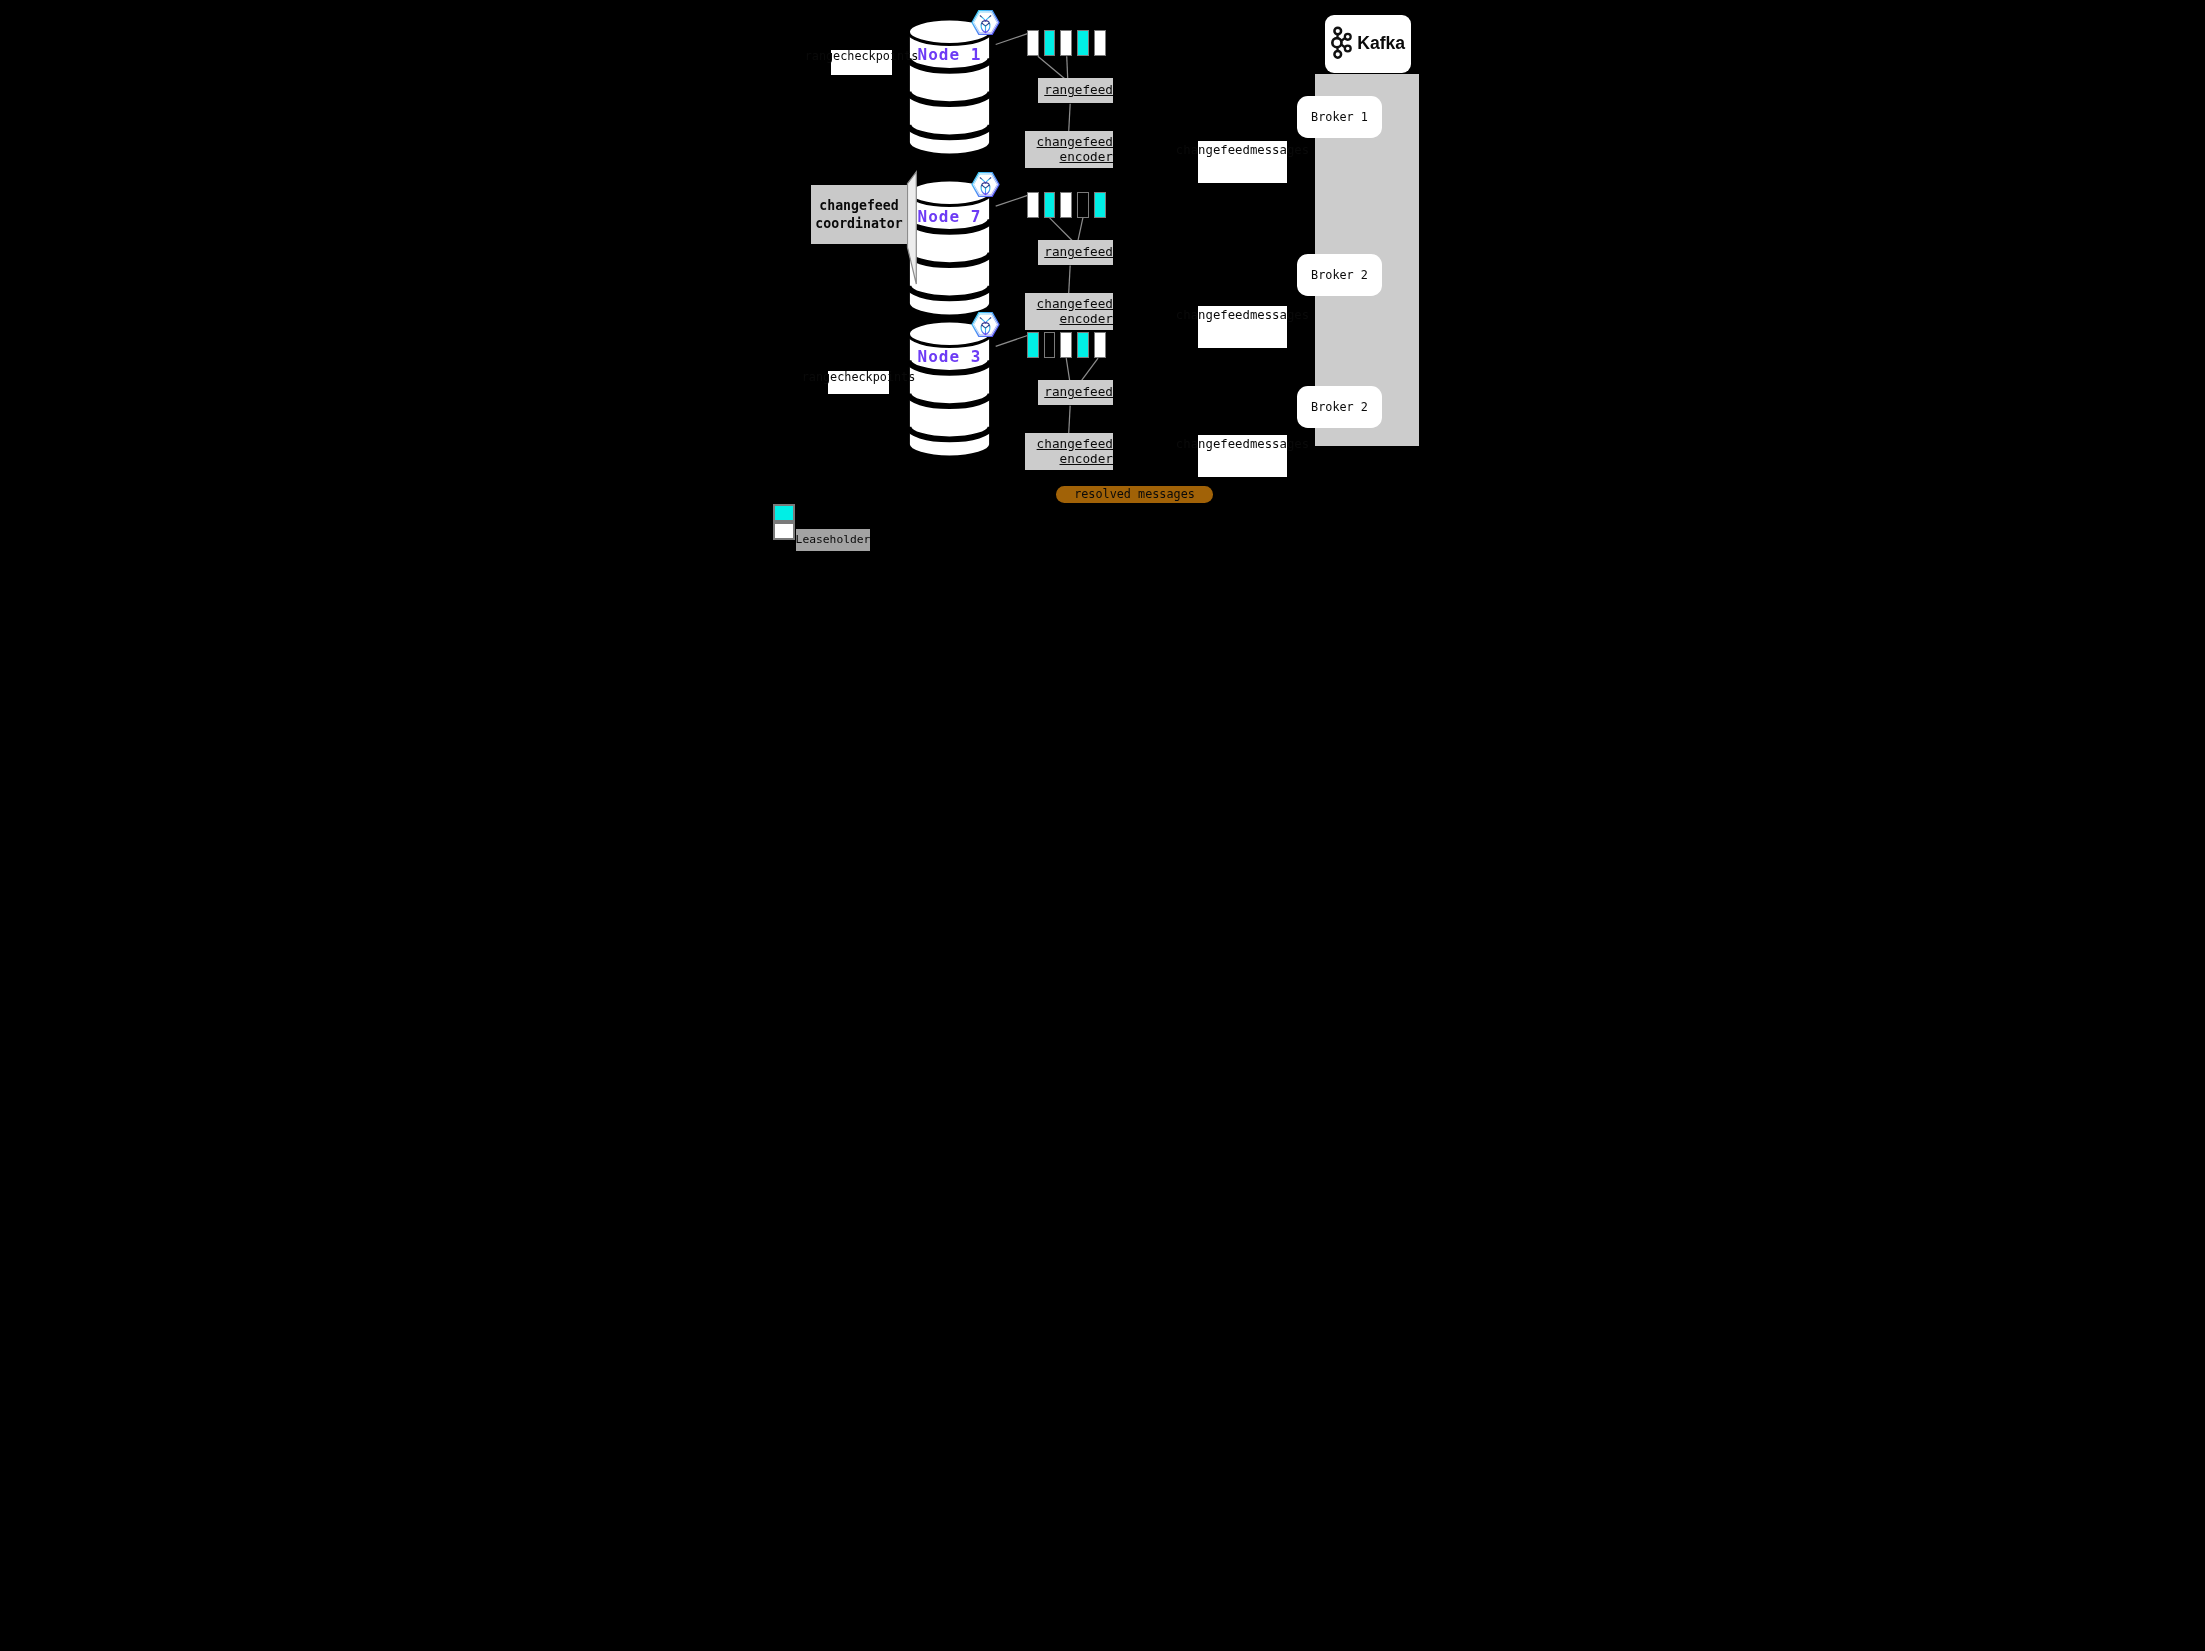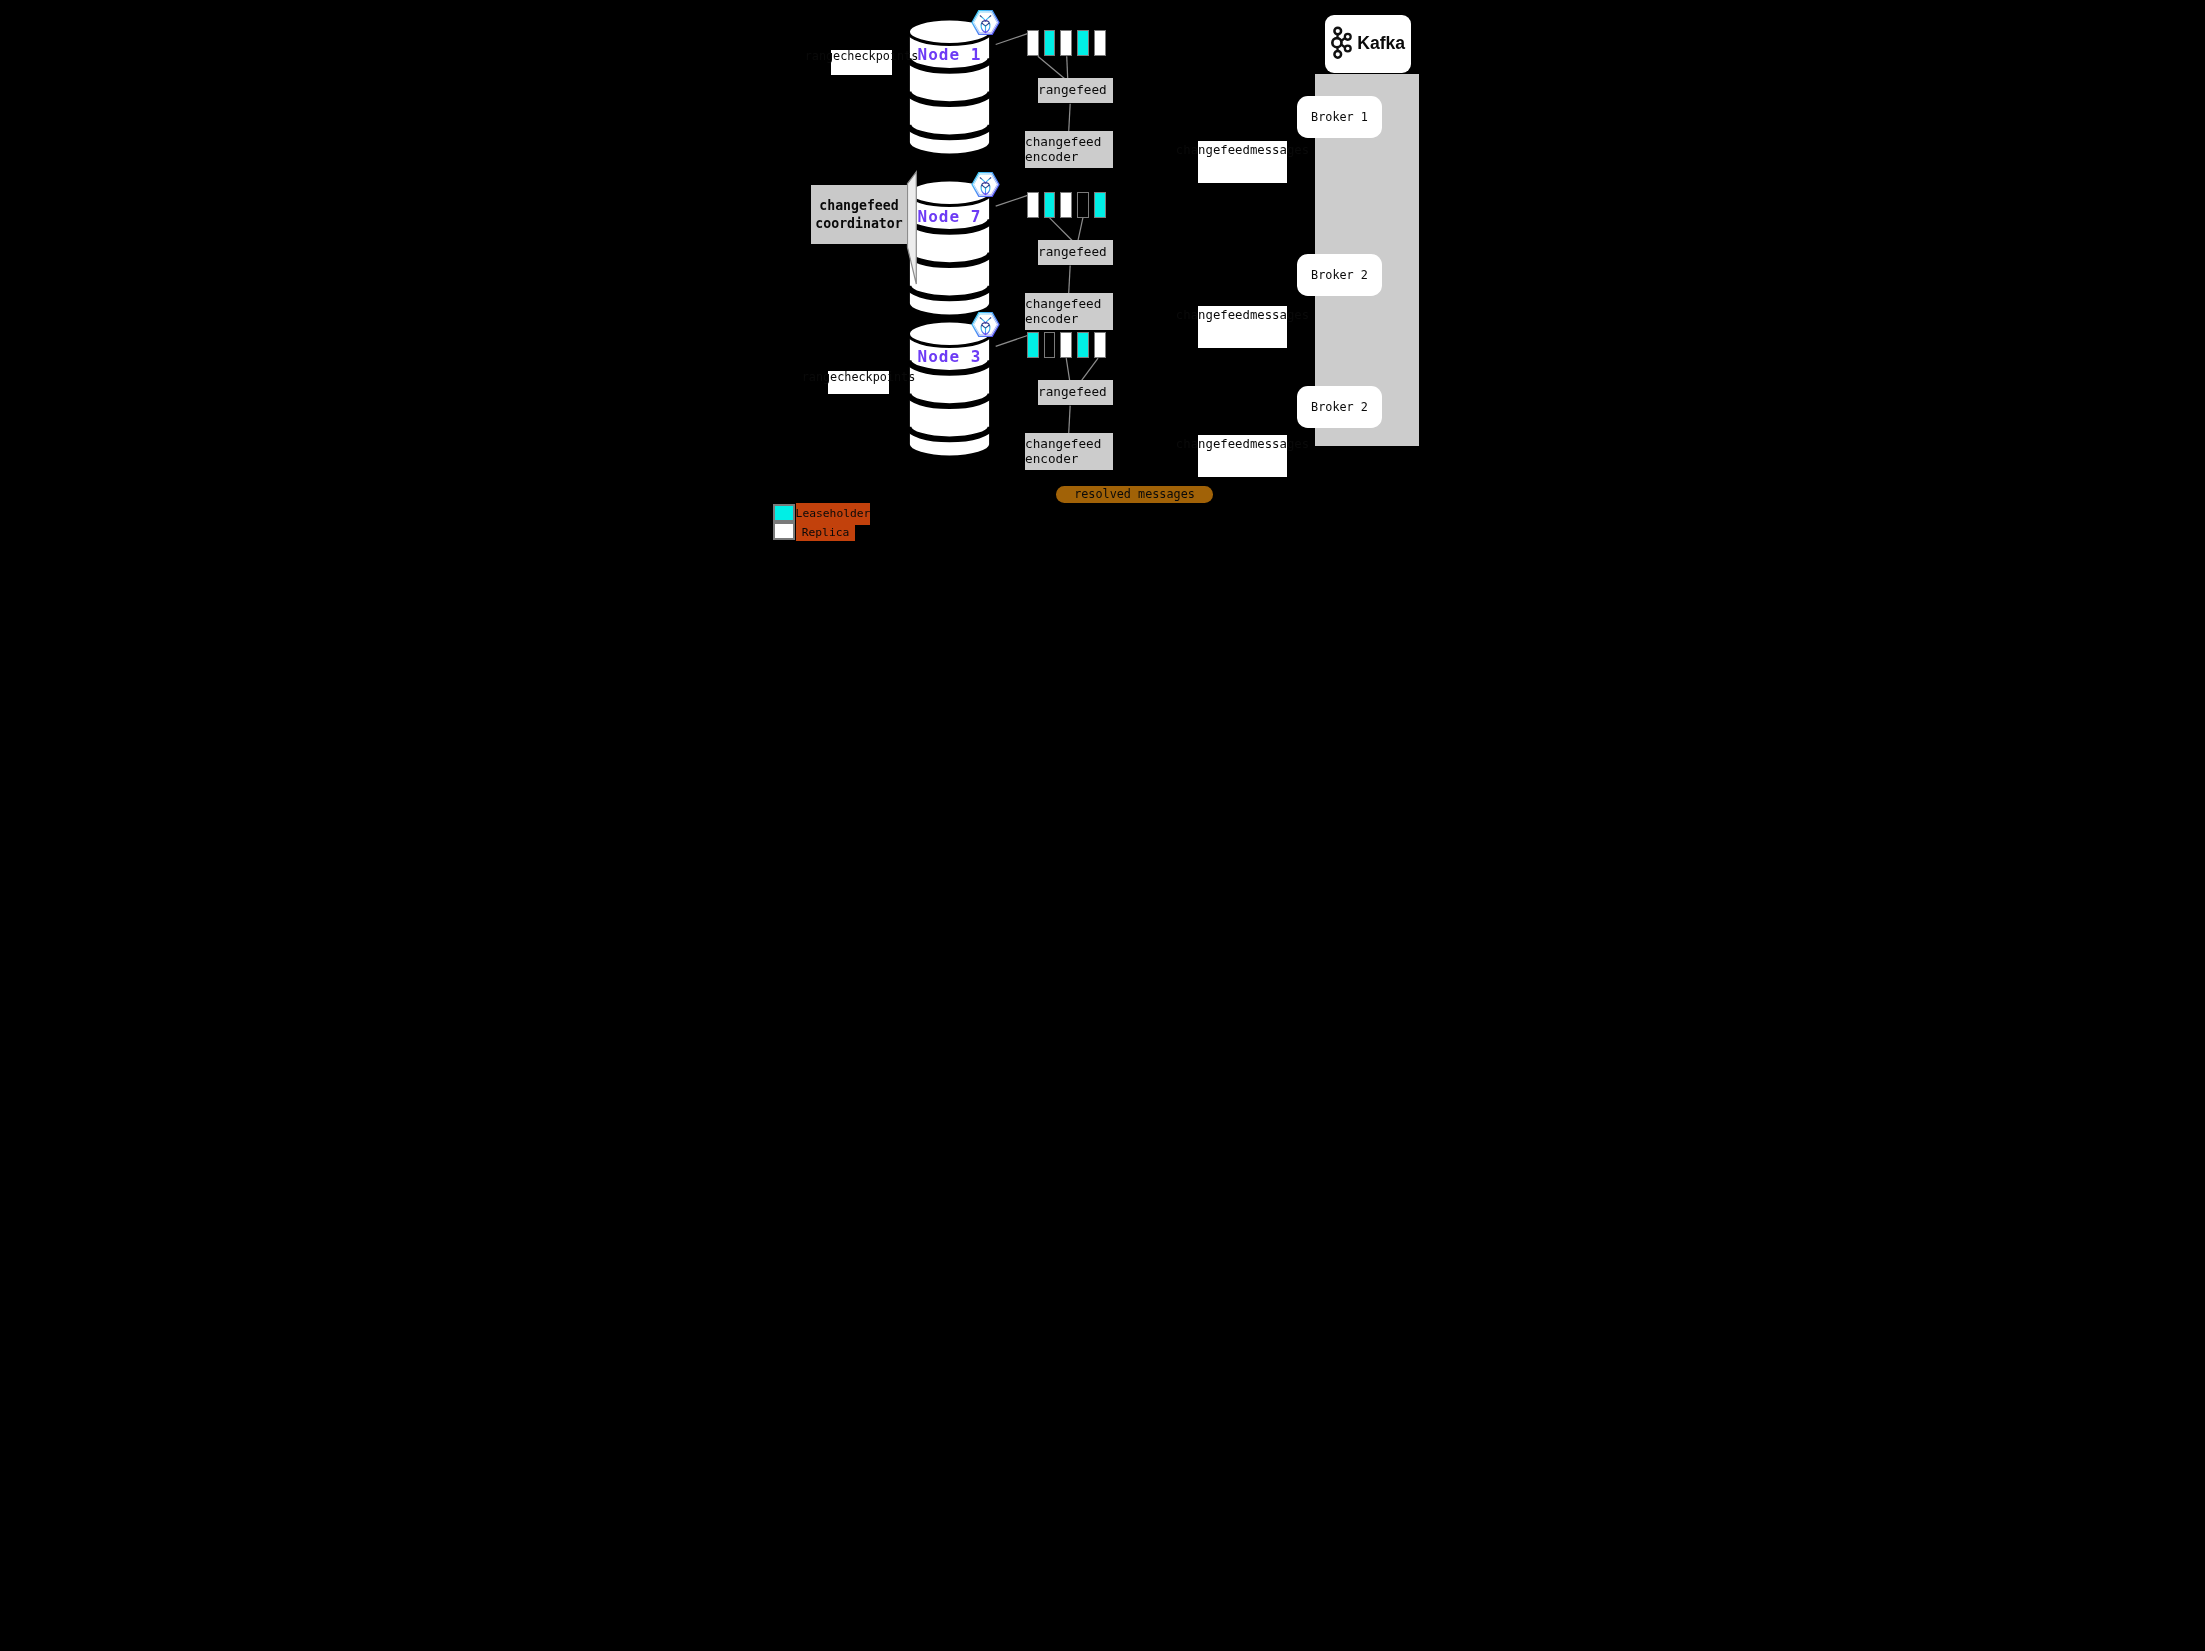--- a/index.html
+++ b/index.html
@@ -15,23 +15,23 @@
   
   .wlabel {
     background:#fff; color:#0a0a0a; text-align:center;
     display:flex; flex-direction:row; justify-content:center;
     font-size:11.8px; line-height:12.7px;
   }
   .msg { width:89px; height:42px; font-size:12.3px; line-height:18px; }
 
   
   .gbox {
-    background:var(--boxgray,#ccc); color:#0a0a0a; text-align:left;
+    background:var(--boxgray,#ccc); color:#0a0a0a; text-align:right;
     display:flex; flex-direction:column; justify-content:center;
-    font-size:12.7px; line-height:14.7px;
+    font-size:12.7px; line-height:14.7px;text-decoration:underline;
   }
 
   .coordinator {
     left:76px; top:185px; width:96px; height:59px;
     background:#c9c9c9; font-weight:bold; font-size:13.2px; line-height:18px;
     display:flex; flex-direction:column; justify-content:center; text-align:center; color:#0a0a0a;
   }
 
   .node-label {
     width:87px; text-align:center; font-weight:bold; font-size:16px;
@@ -58,22 +58,23 @@
   }
 
   .pill {
     left:321px; top:486px; width:157px; height:16.7px; background:#a16207; border-radius:8.3px;
     display:flex; align-items:center; justify-content:center; font-size:11.8px; color:#0a0a0a;
   }
 
   
   .swatch { left:38px; width:22px; box-sizing:border-box; border:2px solid #7a7a7a; }
   .legend-label {
-    background:#c2410c; color:#0a0a0a; display:flex; align-items:center; justify-content:center;
+    background:#a3a3a3; color:#0a0a0a; display:flex; align-items:center; justify-content:center;
     font-size:11.3px;
+    margin-top:26px;
   }
   svg.overlay { left:0; top:0; pointer-events:none; }
 </style>
 </head>
 <body>
 
 <div class="canvas" style="--bg: #000000; --leaseholder: #00efe6; --replica: #ffffff; --boxgray: #cccccc; --nodelabel: #6d3bf5; --line: #8c8c8c; --hex_gradient_start: #3ddcf5; --hex_gradient_end: #5b45f2;">
 
   <svg width="0" height="0" style="position:absolute">
     <defs>

